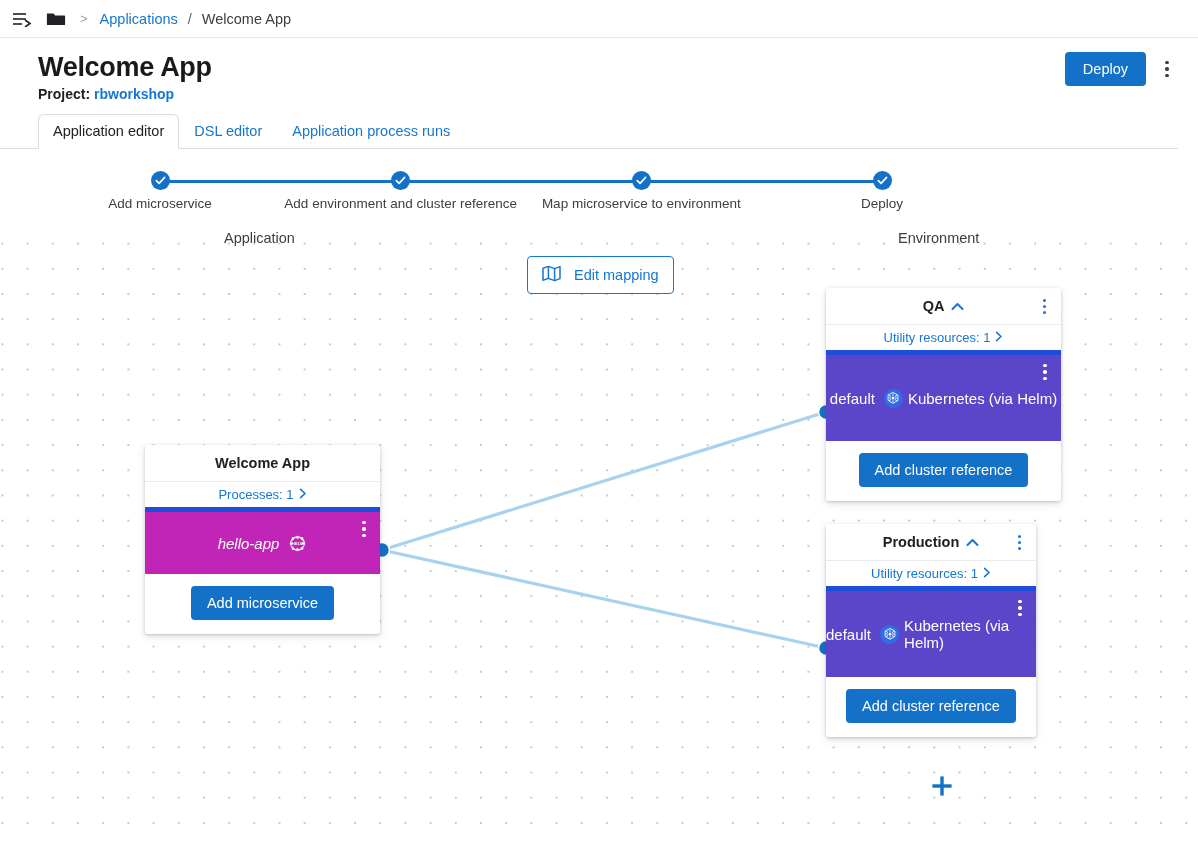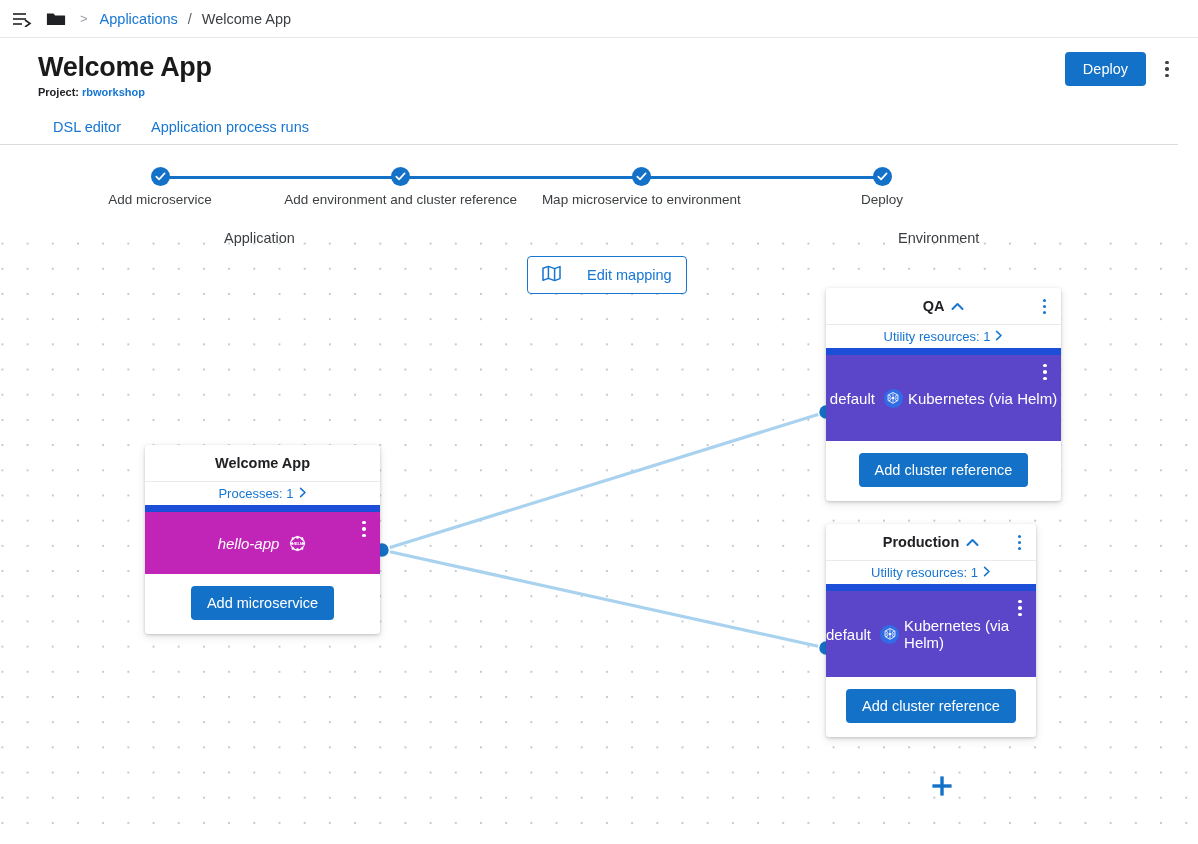--- a/index.html
+++ b/index.html
@@ -39,21 +39,21 @@
   }
   .page-title {
     font-size: 27px;
     font-weight: bold;
     letter-spacing: -0.3px;
     color: #1a1a1a;
     line-height: 1.15;
     margin: 0;
   }
   .project-line {
-    font-size: 11px;
+    font-size: 14px;
     font-weight: bold;
     color: #202124;
     margin-top: 3px;
   }
   .project-link {
     color: #1676d2;
     text-decoration: none;
     font-weight: bold;
   }
   .header-actions {
@@ -192,21 +192,21 @@
 
   .btn-outline {
     position: absolute;
     left: 527px; top: 34px;
     background: #fff;
     border: 1px solid #1676d2;
     color: #1676d2;
     border-radius: 4px;
     font-size: 14.5px;
     padding: 8px 14px;
-    display: flex; align-items: center; gap: 26px;
+    display: flex; align-items: center; gap: 13px;
     cursor: pointer;
     font-family: inherit;
   }
 
   
   .card {
     position: absolute;
     background: #fff;
     border-radius: 3px;
     box-shadow: 0 1px 3px rgba(60,64,67,.25), 0 3px 9px rgba(60,64,67,.13);
@@ -219,21 +219,21 @@
     border-bottom: 1px solid #e8eaed;
     position: relative;
     gap: 7px;
   }
   .card-head .kebab { position: absolute; right: 4px; top: 3px; }
   .chev-up { color:#1676d2; display:flex; }
   .card-sub {
     height: 30px;
     display: flex; align-items: center; justify-content: center;
     font-size: 13px; color: #1676d2;
-    border-bottom: 7px solid #1d4ed8;
+    border-bottom: 5px solid #1d4ed8;
     gap: 5px;
     cursor: pointer;
   }
   .card-foot {
     padding: 12px 0 14px 0;
     display: flex; justify-content: center;
   }
   .node {
     position: relative;
     display: flex; flex-direction: row;
@@ -299,20 +299,21 @@
   <div class="header-actions">
     <button class="btn-primary">Deploy</button>
     <span class="kebab">
         <i></i>
         <i></i>
         <i></i>
       </span>
   </div>
 
   <div class="tabs" style="margin-left:-38px;">
+    <div class="tab active">Application editor</div>
     <div class="tab">DSL editor</div>
     <div class="tab">Application process runs</div>
   </div>
 </div>
 
 <div class="stepper-row">
   <div class="stepper">
     <div class="stepper-line"></div>
 
     <div class="step" style="left:0px;">

